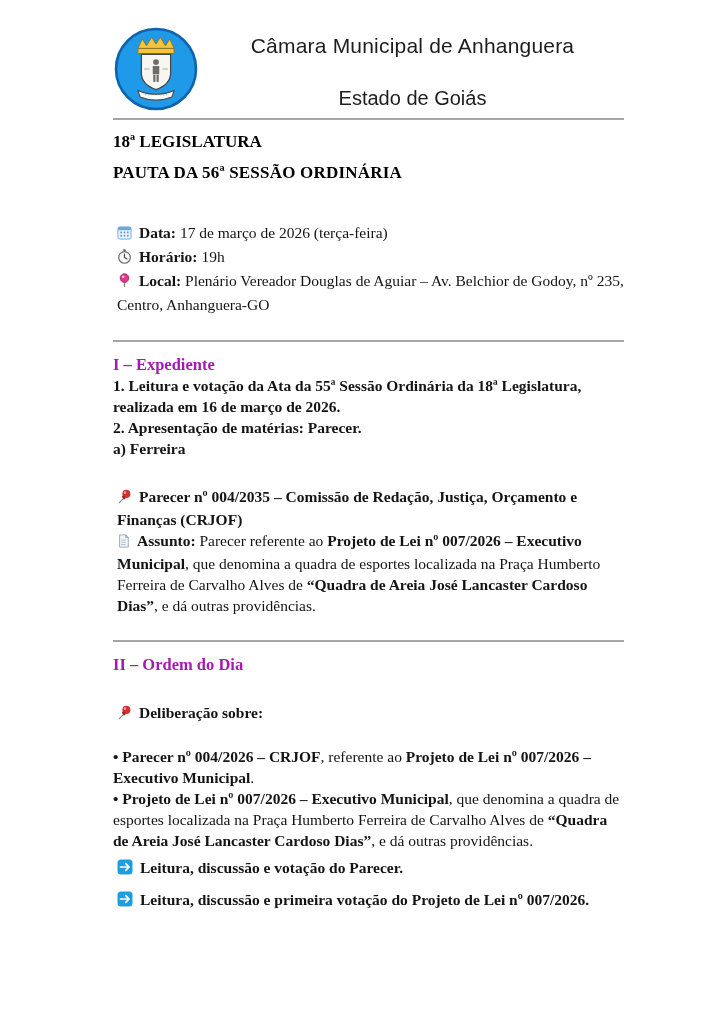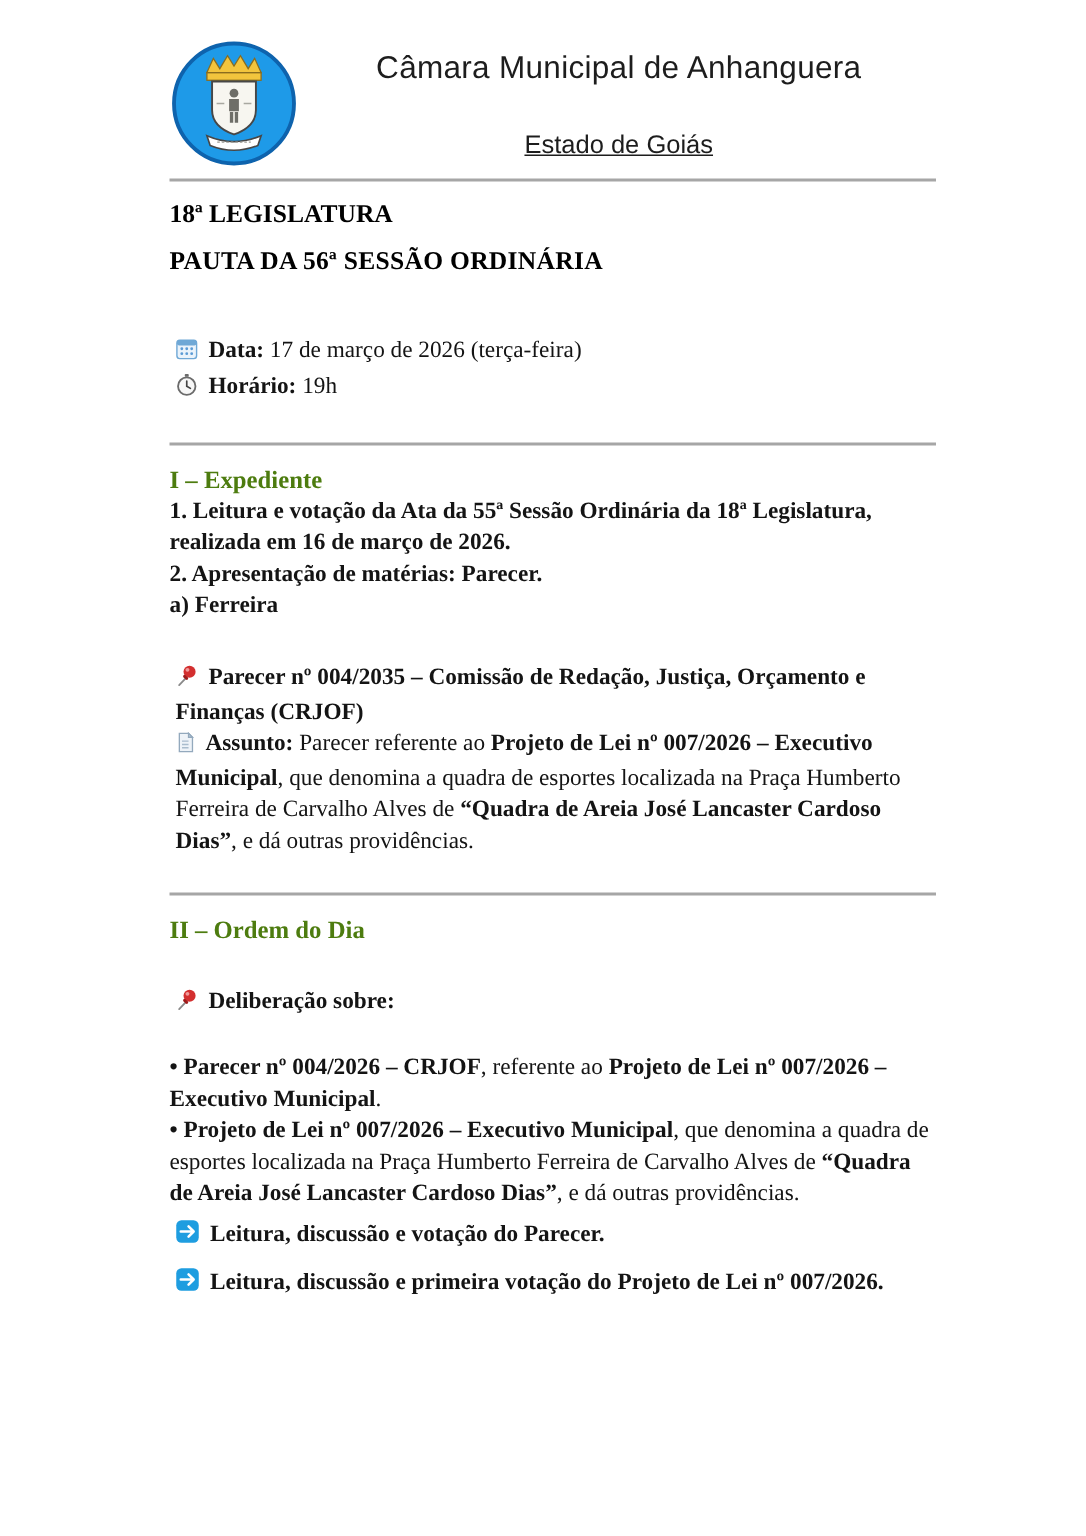--- a/index.html
+++ b/index.html
@@ -10,35 +10,35 @@
     padding:26px 100px 0 113px;
     font-family:"Liberation Serif", serif;
     font-size:15.5px; color:#141414;
     background:#ffffff;
   }
   
   .header { display:flex; align-items:flex-start; }
   .logo-wrap { width:88px; flex:0 0 88px; }
   .header-text { flex:1; text-align:center; font-family:"Liberation Sans", sans-serif; color:#1d1d1d; }
   .org-name { font-size:21px; margin-top:8px; font-weight:400; letter-spacing:0.2px; }
-  .org-state { font-size:17px; margin-top:29px; font-weight:400;text-decoration:underline; }
+  .org-state { font-size:20px; margin-top:29px; font-weight:400; }
   .rule-gray { border:none; border-top:2px solid #a6a6a6; height:0; }
   .header-rule { margin-top:2px; }
   
   .doc-title { text-align:left; font-weight:bold; font-size:17px; color:#000; }
   .doc-title .t1 { margin-top:12px; }
   .doc-title .t2 { margin-top:11px; letter-spacing:0.2px; }
   
   .meta { margin-top:39px; }
   .meta-row { line-height:22px; padding-left:4px; }
   .ic { display:inline-block; vertical-align:-2px; margin-right:7px; }
   .b, .bold { font-weight:bold; }
   
   .sec-rule { margin-top:24px; }
-  .sec-h { color:#4d7c0f; font-weight:bold; font-size:16.5px; margin-top:13px; font-family:"Liberation Serif", serif; }
+  .sec-h { color:#a21caf; font-weight:bold; font-size:16.5px; margin-top:13px; font-family:"Liberation Serif", serif; }
   .para { line-height:21px; }
   .pin-line { margin-top:27px; line-height:21px; padding-left:4px; }
   .assunto { line-height:21px; padding-left:4px; }
   .bullets { margin-top:21px; line-height:21px; }
   .action-row { margin-top:4px; line-height:26px; padding-left:4px; font-weight:bold; }
   .actions { margin-top:2px; }
 </style>
 </head>
 <body>
 
@@ -90,20 +90,29 @@
       </span><span class="b">Data:</span><span> 17 de março de 2026 (terça-feira)</span>
     </div>
     <div class="meta-row">
       <span class="ic">
         <svg width="15" height="15" viewBox="0 0 16 16">
             <rect x="6.6" y="0.3" width="2.8" height="2" rx="0.6" fill="#6b6b6b"></rect>
             <circle cx="8" cy="9" r="6.2" fill="#f7f7f7" stroke="#6b6b6b" stroke-width="1.3"></circle>
             <path d="M8 5.4 V9 l2.6 1.6" stroke="#444" stroke-width="1.2" fill="none" stroke-linecap="round"></path>
           </svg>
       </span><span class="b">Horário:</span><span> 19h</span>
+    </div>
+    <div class="meta-row">
+      <span class="ic">
+        <svg width="15" height="15" viewBox="0 0 16 16">
+            <path d="M8 9.5 V15" stroke="#8a8a8a" stroke-width="1.4"></path>
+            <circle cx="8" cy="5.4" r="4.6" fill="#e0368c" stroke="#a81f64"></circle>
+            <circle cx="6.6" cy="4" r="1.3" fill="#ffffff" opacity="0.8"></circle>
+          </svg>
+      </span><span class="b">Local:</span><span> Plenário Vereador Douglas de Aguiar – Av. Belchior de Godoy, nº 235, Centro, Anhanguera-GO</span>
     </div>
   </div>
 
   <hr class="rule-gray sec-rule">
   <div class="sec-h">I – Expediente</div>
 
   <p class="para b">1. Leitura e votação da Ata da 55ª Sessão Ordinária da 18ª Legislatura, realizada em 16 de março de 2026.</p>
   <p class="para b">2. Apresentação de matérias: Parecer.</p>
   <p class="para b">a) Ferreira</p>
 

